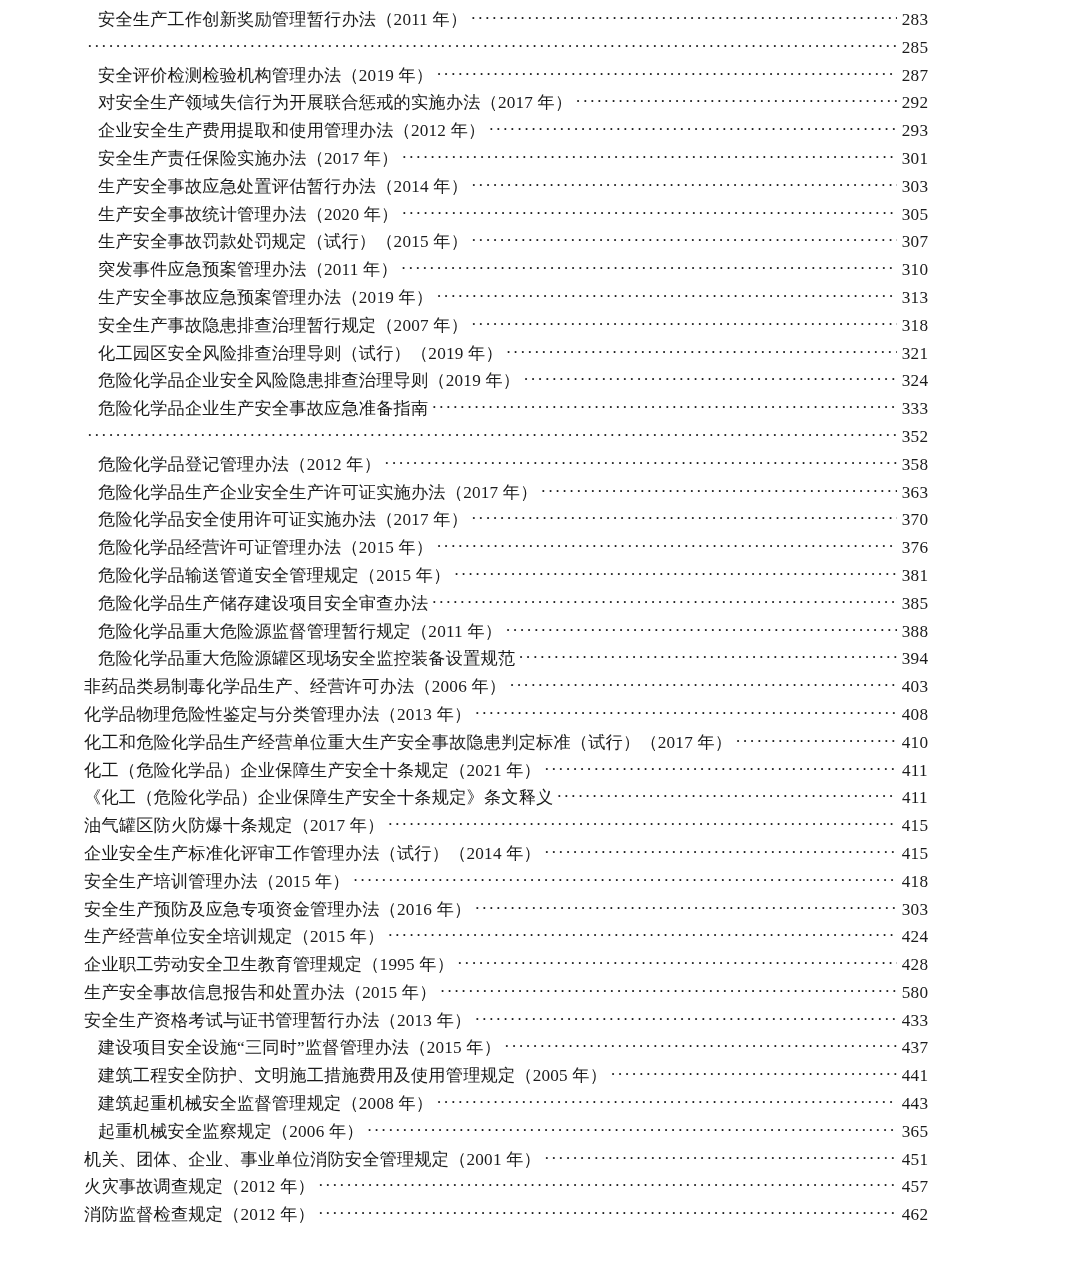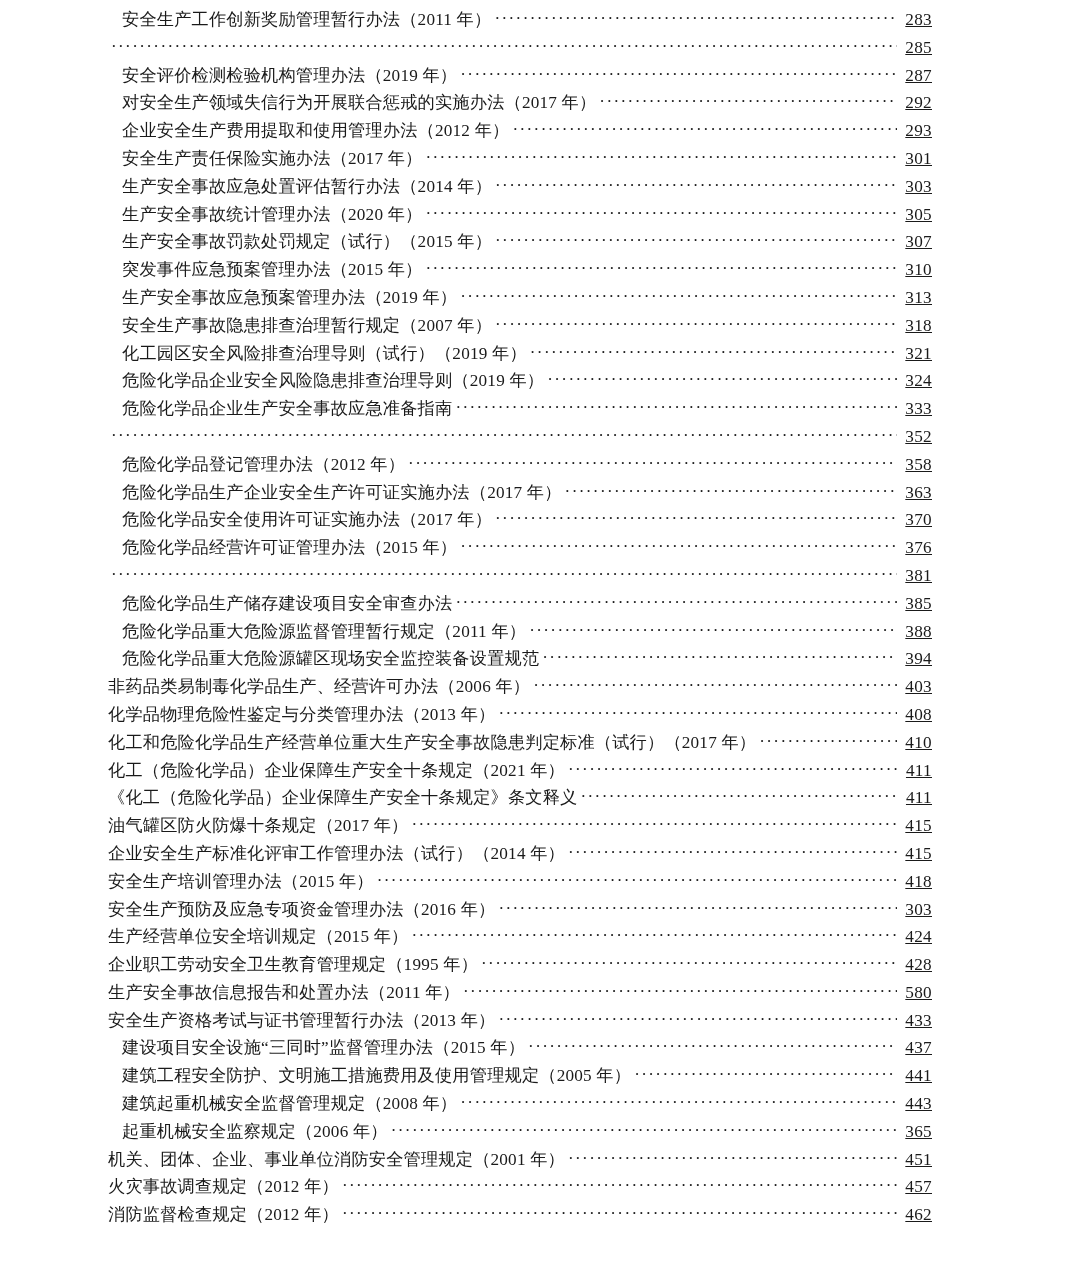--- a/index.html
+++ b/index.html
@@ -11,21 +11,21 @@
     width: 1080px;
     height: 1270px;
     font-family: "Liberation Serif", "DejaVu Serif", serif;
     color: #1a1a1a;
     overflow: hidden;
   }
   #toc {
     box-sizing: border-box;
     width: 1080px;
     height: 1062px;
-    padding: 6px 148px 0 108px;
+    padding: 6px 148px 0 84px;
   }
   .toc-entry {
     display: flex;
     align-items: baseline;
     width: 100%;
     font-size: 17.2px;
     line-height: 27.8px;
     white-space: nowrap;
   }
   .toc-title {
@@ -37,24 +37,23 @@
     overflow: hidden;
     white-space: nowrap;
     margin: 0 1px 0 3px;
     font-size: 17px;
     letter-spacing: 1.4px;
     color: #1a1a1a;
     transform: translateY(-1px);
   }
   .toc-page {
     flex: 0 0 auto;
-    text-align: right;
+    text-align: center;
     min-width: 34px;
     letter-spacing: 0.3px;
-    text-decoration: underline;
   }
   
   .toc-entry.indent .toc-title {
     padding-left: 14px;
   }
 </style>
 </head>
 <body>
 
 <div id="toc">
@@ -96,21 +95,21 @@
       <span class="toc-title">生产安全事故统计管理办法（2020 年）</span>
       <span class="toc-dots">····································································································································································································</span>
       <span class="toc-page">305</span>
     </div>
     <div class="toc-entry indent">
       <span class="toc-title">生产安全事故罚款处罚规定（试行）（2015 年）</span>
       <span class="toc-dots">····································································································································································································</span>
       <span class="toc-page">307</span>
     </div>
     <div class="toc-entry indent">
-      <span class="toc-title">突发事件应急预案管理办法（2015 年）</span>
+      <span class="toc-title">突发事件应急预案管理办法（2011 年）</span>
       <span class="toc-dots">····································································································································································································</span>
       <span class="toc-page">310</span>
     </div>
     <div class="toc-entry indent">
       <span class="toc-title">生产安全事故应急预案管理办法（2019 年）</span>
       <span class="toc-dots">····································································································································································································</span>
       <span class="toc-page">313</span>
     </div>
     <div class="toc-entry indent">
       <span class="toc-title">安全生产事故隐患排查治理暂行规定（2007 年）</span>
@@ -150,20 +149,21 @@
       <span class="toc-title">危险化学品安全使用许可证实施办法（2017 年）</span>
       <span class="toc-dots">····································································································································································································</span>
       <span class="toc-page">370</span>
     </div>
     <div class="toc-entry indent">
       <span class="toc-title">危险化学品经营许可证管理办法（2015 年）</span>
       <span class="toc-dots">····································································································································································································</span>
       <span class="toc-page">376</span>
     </div>
     <div class="toc-entry indent">
+      <span class="toc-title">危险化学品输送管道安全管理规定（2015 年）</span>
       <span class="toc-dots">····································································································································································································</span>
       <span class="toc-page">381</span>
     </div>
     <div class="toc-entry indent">
       <span class="toc-title">危险化学品生产储存建设项目安全审查办法</span>
       <span class="toc-dots">····································································································································································································</span>
       <span class="toc-page">385</span>
     </div>
     <div class="toc-entry indent">
       <span class="toc-title">危险化学品重大危险源监督管理暂行规定（2011 年）</span>
@@ -224,21 +224,21 @@
       <span class="toc-title">生产经营单位安全培训规定（2015 年）</span>
       <span class="toc-dots">····································································································································································································</span>
       <span class="toc-page">424</span>
     </div>
     <div class="toc-entry">
       <span class="toc-title">企业职工劳动安全卫生教育管理规定（1995 年）</span>
       <span class="toc-dots">····································································································································································································</span>
       <span class="toc-page">428</span>
     </div>
     <div class="toc-entry">
-      <span class="toc-title">生产安全事故信息报告和处置办法（2011 年）</span>
+      <span class="toc-title">生产安全事故信息报告和处置办法（2015 年）</span>
       <span class="toc-dots">····································································································································································································</span>
       <span class="toc-page">580</span>
     </div>
     <div class="toc-entry">
       <span class="toc-title">安全生产资格考试与证书管理暂行办法（2013 年）</span>
       <span class="toc-dots">····································································································································································································</span>
       <span class="toc-page">433</span>
     </div>
     <div class="toc-entry indent">
       <span class="toc-title">建设项目安全设施“三同时”监督管理办法（2015 年）</span>

